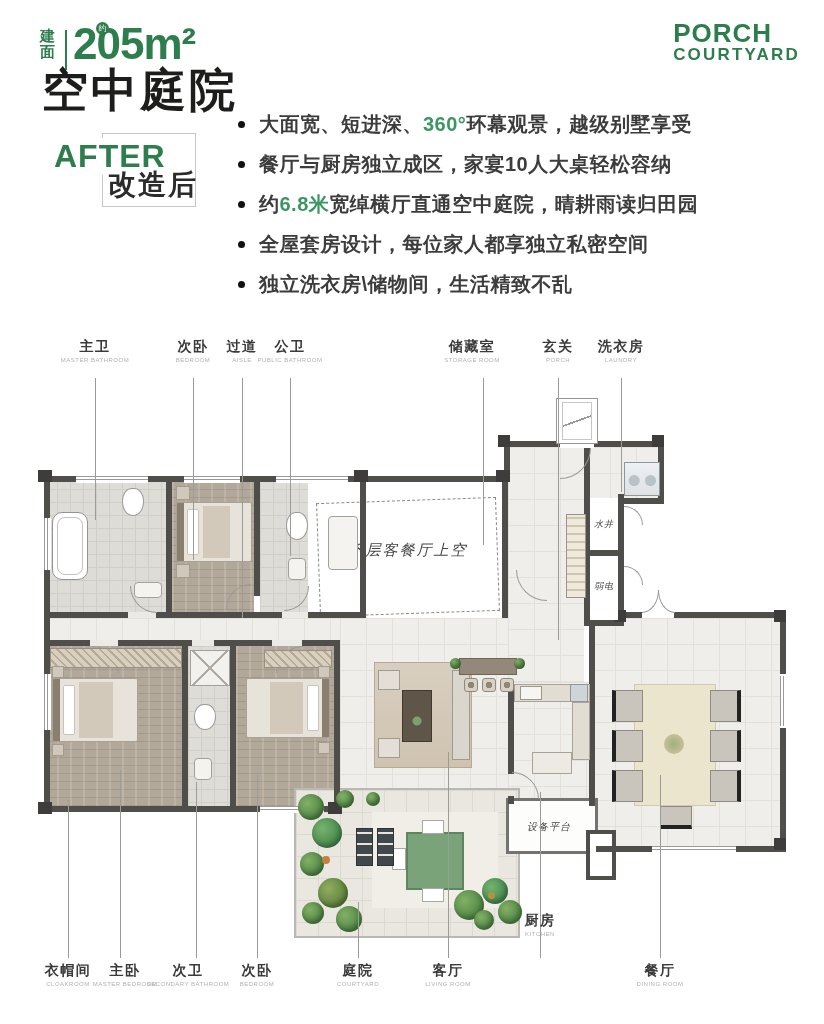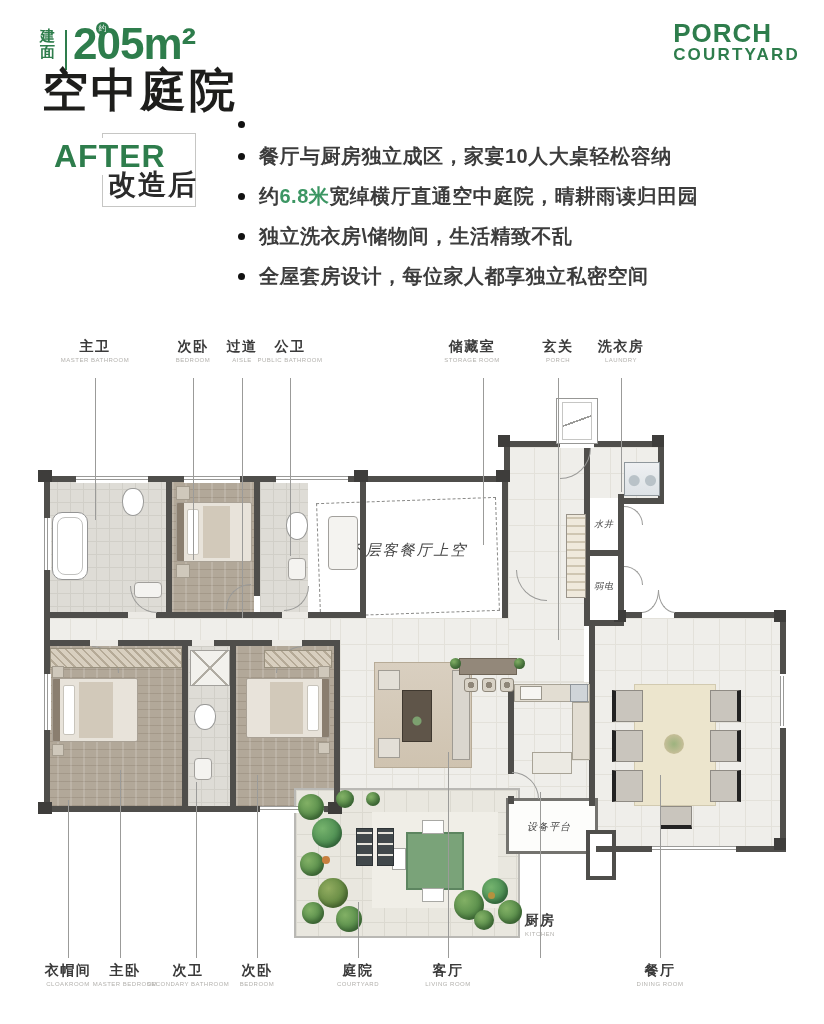--- a/index.html
+++ b/index.html
@@ -93,36 +93,37 @@
   </div>
 </div>
 
 <div class="abs stagebox"></div>
 <div class="abs stage-en">AFTER</div>
 <div class="abs stage-cn">改造后</div>
 
 <div class="abs features">
   <div class="feat">
     <span class="dot"></span>
+    <span class="txt"><span>大面宽、短进深、</span><span class="hl">360°</span><span>环幕观景，越级别墅享受</span></span>
   </div>
   <div class="feat">
     <span class="dot"></span>
     <span class="txt"><span>餐厅与厨房独立成区，家宴10人大桌轻松容纳</span><span class="hl"></span><span></span></span>
   </div>
   <div class="feat">
     <span class="dot"></span>
     <span class="txt"><span>约</span><span class="hl">6.8米</span><span>宽绰横厅直通空中庭院，晴耕雨读归田园</span></span>
   </div>
   <div class="feat">
     <span class="dot"></span>
+    <span class="txt"><span>全屋套房设计，每位家人都享独立私密空间</span><span class="hl"></span><span></span></span>
+  </div>
+  <div class="feat">
+    <span class="dot"></span>
     <span class="txt"><span>独立洗衣房\储物间，生活精致不乱</span><span class="hl"></span><span></span></span>
-  </div>
-  <div class="feat">
-    <span class="dot"></span>
-    <span class="txt"><span>全屋套房设计，每位家人都享独立私密空间</span><span class="hl"></span><span></span></span>
   </div>
 </div>
 
 <div class="abs plan">
 
   <i class="fl bathf" style="left:8px;top:90px;width:124px;height:142px"></i>
   <i class="wood" style="left:136px;top:90px;width:82px;height:142px"></i>
   <i class="fl bathf" style="left:224px;top:90px;width:100px;height:142px"></i>
   <i class="fl grid-l" style="left:8px;top:232px;width:464px;height:28px"></i>
   <i class="wood" style="left:8px;top:260px;width:138px;height:160px"></i>

